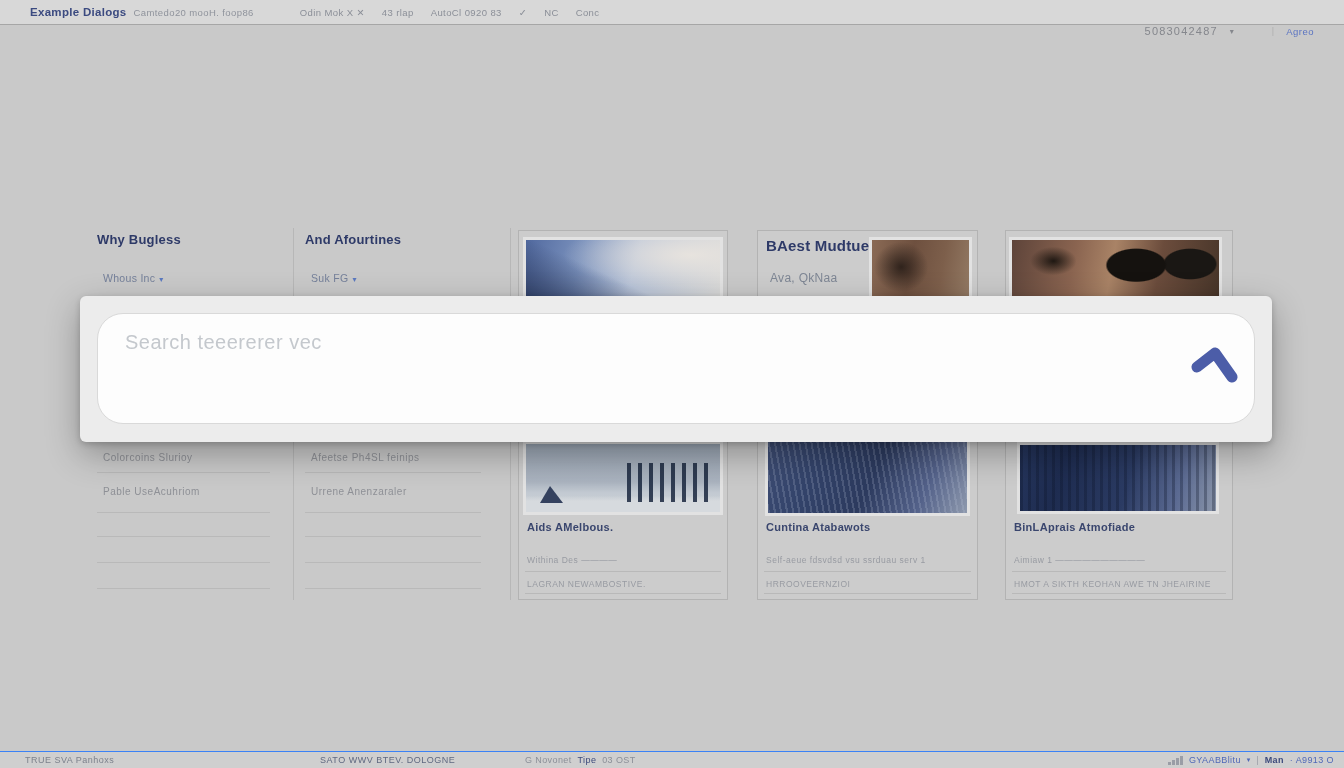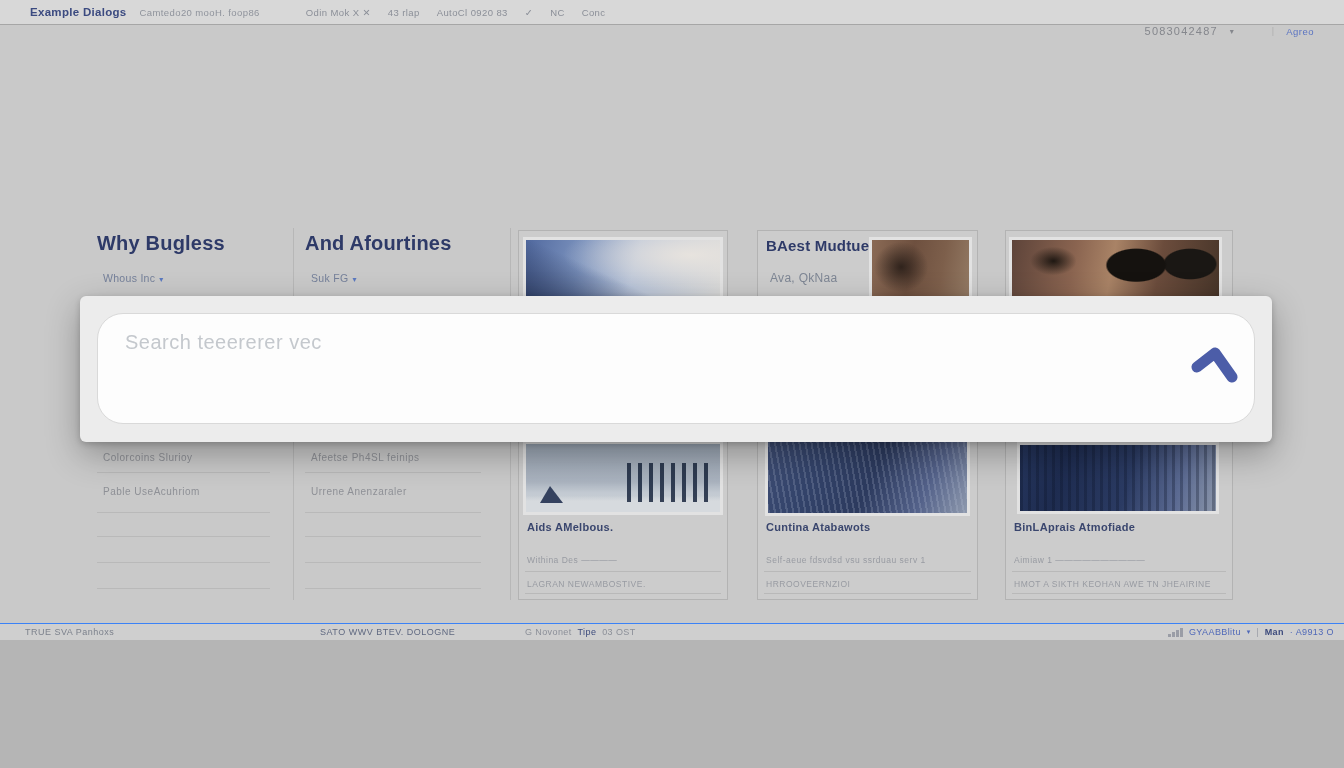--- a/index.html
+++ b/index.html
@@ -1,40 +1,40 @@
 <!DOCTYPE html>
 <html><head>
 <meta charset="utf-8">
 <style>
   * { margin:0; padding:0; box-sizing:border-box; }
   html,body { width:1344px; height:768px; background:#b5b5b5; }
   body { font-family:"Liberation Sans", sans-serif; }
-  .screen { position:relative; width:1344px; height:640px; overflow:hidden; background:#c9c9c9; }
+  .screen { position:relative; width:1344px; height:768px; overflow:hidden; background:#c9c9c9; }
 
   
   .topbar { position:absolute; top:0; left:0; right:0; height:25px; background:#d8d8d8;
             border-bottom:1px solid #a6a6a6; display:flex; align-items:center; padding:0 30px; }
   .brand { font-size:11.5px; font-weight:bold; color:#3b4a80; letter-spacing:.3px; }
-  .brand-suffix { font-size:9.5px; color:#8f939c; margin-left:13px; letter-spacing:.4px; }
+  .brand-suffix { font-size:9.5px; color:#8f939c; margin-left:7px; letter-spacing:.4px; }
   .tb-menu { display:flex; gap:17px; margin-left:46px; }
   .tb-menu span { font-size:9.5px; color:#8b8f98; letter-spacing:.4px; cursor:default; }
   .tb-right { margin-left:auto; display:flex; align-items:center; gap:12px;margin-top:38px; }
   .tb-phone { font-size:11px; color:#85878d; letter-spacing:1.2px; }
   .tb-caret { font-size:8px; color:#85878d; }
   .tb-pipe { font-size:9px; color:#b0b0b0; margin-left:26px; }
   .tb-link { font-size:9.5px; color:#5b74c2; letter-spacing:.5px; }
 
   
   .vline { position:absolute; top:228px; height:372px; width:1px; background:#b7b7b7; }
   .vline.v1 { left:293px; } .vline.v2 { left:510px; }
 
   .txtcol { position:absolute; top:228px; height:372px; }
   .txtcol.c1 { left:97px;  width:173px; }
   .txtcol.c2 { left:305px; width:176px; }
-  .col-heading { position:absolute; left:0; top:4px; font-size:20px; font-weight:bold;
+  .col-heading { position:absolute; left:0; top:4px; font-size:13px; font-weight:bold;
                  color:#2e3a68; letter-spacing:.2px; }
   .col-filter { position:absolute; left:6px; top:44px; font-size:10.5px; color:#75809a; letter-spacing:.3px; }
   .col-filter .caret { color:#5b79c0; font-size:8px; margin-left:4px; }
   .col-row { position:absolute; font-size:10px; color:#8e9096; letter-spacing:.5px; }
   .col-row.r1 { left:6px; top:224px; }
   .col-row.r2 { left:6px; top:258px; }
   .hdiv { position:absolute; left:0; right:0; height:1px; background:#b9b9b9; }
 
   
   .card { position:absolute; top:230px; height:370px; background:#cccccc; border:1px solid #b3b3b3; }

